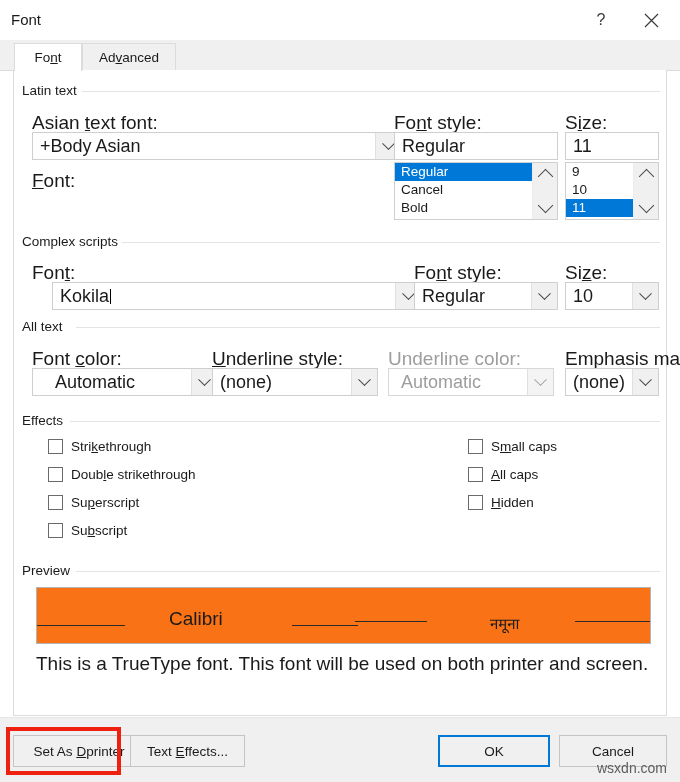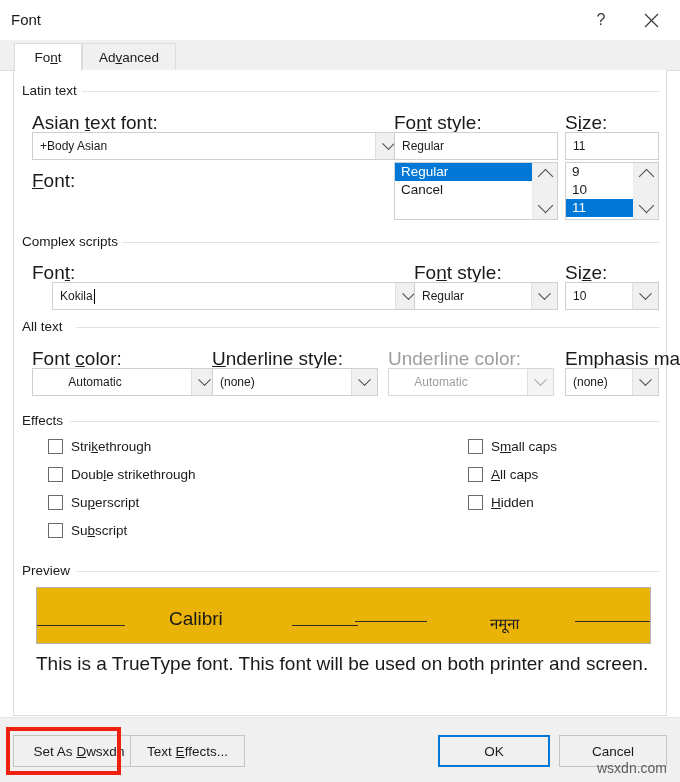--- a/index.html
+++ b/index.html
@@ -92,21 +92,21 @@
   
   .combo {
     position: absolute;
     background: #ffffff;
     border: 1px solid #cfcfcf;
     display: flex; align-items: stretch;
   }
   .combo .val {
     flex: 1; display: flex; align-items: center;
     padding-left: 7px;
-    font-size: 12px; color: #1a1a1a;
+    font-size: 18px; color: #1a1a1a;
     white-space: nowrap; overflow: hidden;
   }
   .combo .val.center { justify-content: center; padding-left: 0; padding-right: 34px; }
   .combo.disabled { border-color: #d8d8d8; }
   .combo.disabled .val { color: #9d9d9d; }
   .combo .arrow {
     width: 26px;
     background: #f0f0f0;
     border-left: 1px solid #e0e0e0;
     display: flex; align-items: center; justify-content: center;
@@ -179,21 +179,21 @@
     background: #ffffff;
     margin-right: 8px;
     flex: none;
   }
   .cbrow u { text-decoration: underline; }
 
   
   .preview-box {
     position: absolute;
     border: 1px solid #b4b4b4;
-    background: #eab308;
+    background: #f97316;
     overflow: hidden;
   }
   .pv-line {
     position: absolute; height: 1px; background: #2b2b2b;
   }
   .pv-text {
     position: absolute;
     font-size: 19px; color: #1a1a1a;
     white-space: nowrap;
   }
@@ -277,20 +277,21 @@
     <div class="lbl" style="left:18px; top:100px;"><u>F</u><span>ont:</span></div>
 
     <div class="lbl" style="left:380px; top:42px;"><span>Fo</span><u>n</u><span>t style:</span></div>
     <div class="combo" style="left:380px; top:62px; width:164px; height:28px;">
       <div class="val">Regular</div>
     </div>
     <div class="listbox" style="left:380px; top:92px; width:164px; height:58px;">
       <div class="items">
         <div class="item sel">Regular</div>
         <div class="item">Cancel</div>
+        <div class="item">Bold</div>
       </div>
       <div class="sbar">
         <i class="sb-up"></i>
         <i class="sb-dn"></i>
       </div>
     </div>
 
     <div class="lbl" style="left:551px; top:42px;"><span>S</span><u>i</u><span>ze:</span></div>
     <div class="combo" style="left:551px; top:62px; width:94px; height:28px;">
       <div class="val">11</div>
@@ -415,21 +416,21 @@
       <div class="pv-line" style="left:318px; top:33px; width:72px;"></div>
       <div class="pv-deva" style="left:453px; top:25px;">नमूना</div>
       <div class="pv-line" style="left:538px; top:33px; width:78px;"></div>
     </div>
 
     <div class="pv-desc" style="left:22px; top:583px;">This is a TrueType font. This font will be used on both printer and screen.</div>
   </div>
 
   <div class="footer">
     <div class="btn" style="left:13px; top:17px; width:132px; height:32px;">
-      <span><span>Set As </span><u>D</u><span>wsxdn</span></span>
+      <span><span>Set As </span><u>D</u><span>printer</span></span>
     </div>
     <div class="btn" style="left:130px; top:17px; width:115px; height:32px;">
       <span><span>Text </span><u>E</u><span>ffects...</span></span>
     </div>
     <div class="btn focused" style="left:438px; top:17px; width:112px; height:32px;">
       <span>OK</span>
     </div>
     <div class="btn" style="left:559px; top:17px; width:108px; height:32px;">
       <span>Cancel</span>
     </div>

